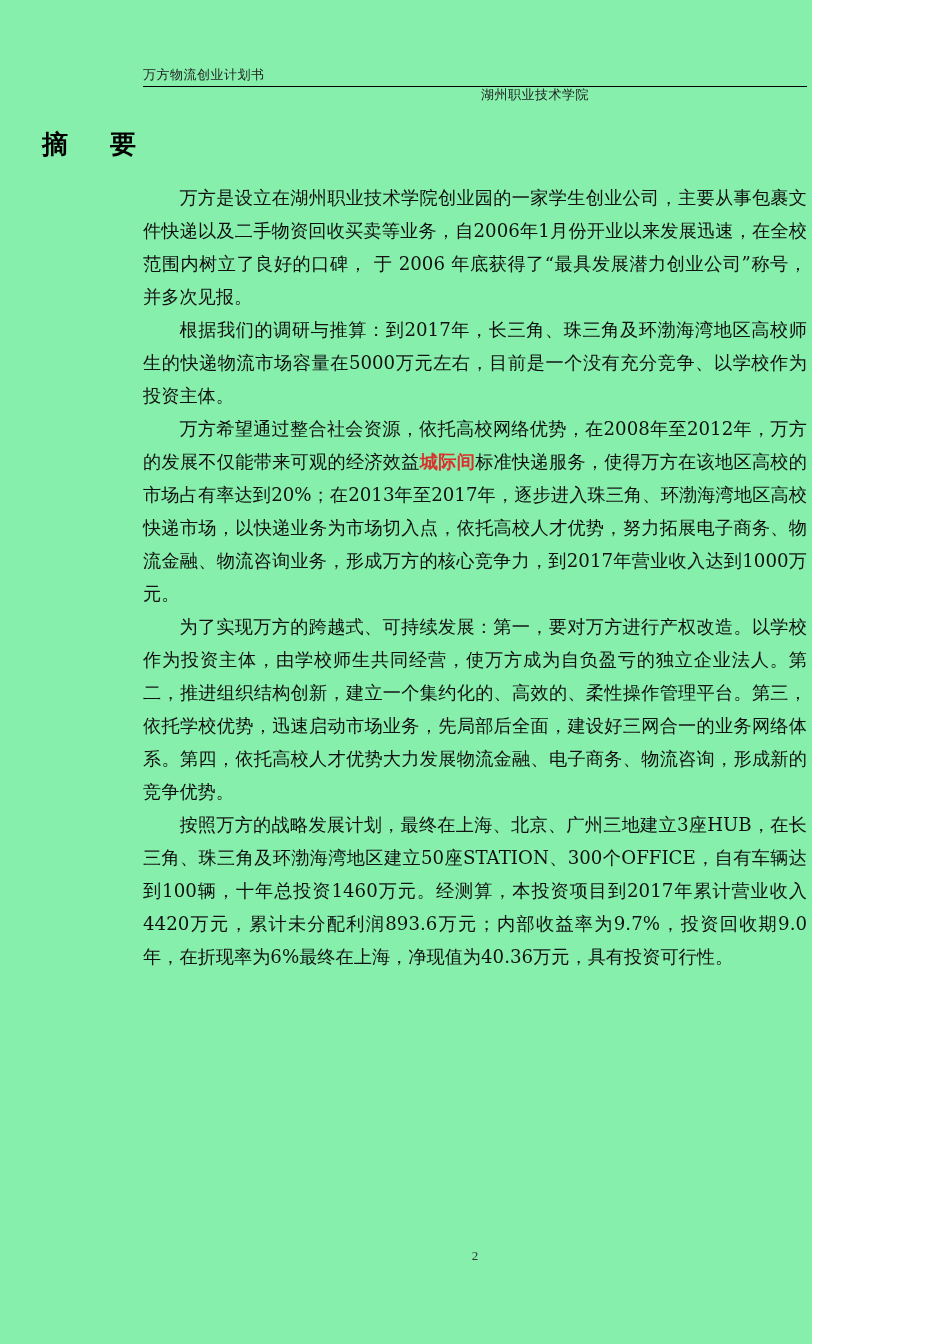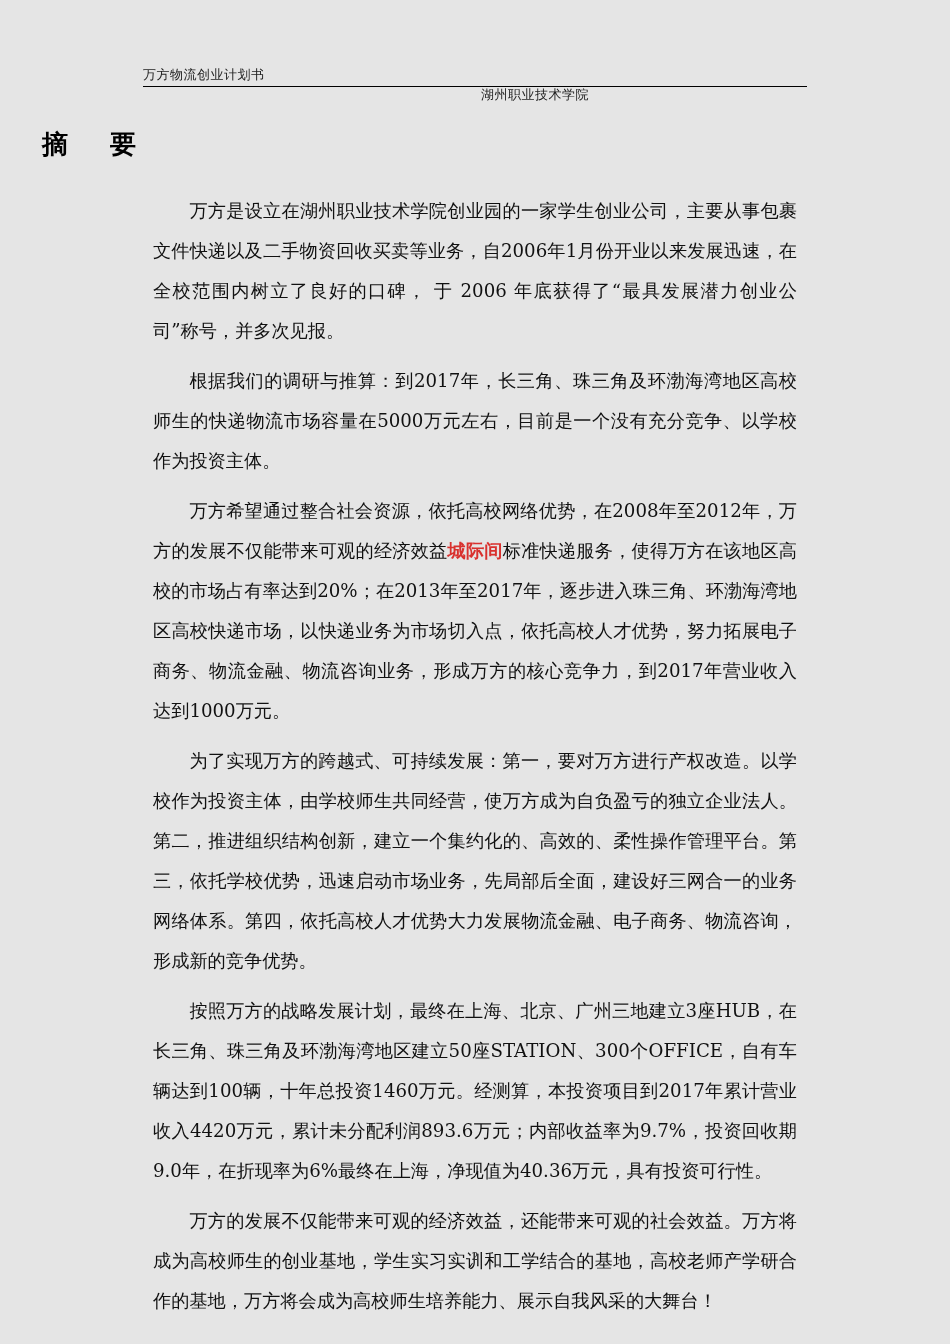--- a/index.html
+++ b/index.html
@@ -11,23 +11,23 @@
       width: 950px;
       height: 1344px;
       position: relative;
       overflow: hidden;
       font-family: "DejaVu Serif", "Liberation Serif", serif;
       color: #111111;
     }
     .page {
       position: absolute;
       left: 0; top: 0;
-      width: 950px;
+      width: 812px;
       height: 1344px;
-      background: #e5e5e5;
+      background: #86efac;
     }
     .header {
       position: absolute;
       left: 143px;
       top: 66px;
       width: 664px;
       height: 20px;
       border-bottom: 1.5px solid #000000;
       font-size: 13px;
       color: #222;
@@ -58,23 +58,23 @@
       text-indent: 42px;
       color: #000;
     }
     .body-text {
       position: absolute;
       left: 143px;
       top: 181px;
       width: 664px;
     }
     .para {
-      margin: 10px;
+      margin: 0;
       font-size: 18.2px;
-      line-height: 40px;
+      line-height: 33px;
       text-indent: 2em;
       text-align: justify;
       text-justify: inter-character;
       color: #111;
     }
     .hl-red {
       color: #d9312e;
       font-weight: bold;
     }
     .page-number {
@@ -99,18 +99,17 @@
   </div>
 
   <div class="title">摘要</div>
 
   <div class="body-text">
     <p class="para">万方是设立在湖州职业技术学院创业园的一家学生创业公司，主要从事包裹文件快递以及二手物资回收买卖等业务，自2006年1月份开业以来发展迅速，在全校范围内树立了良好的口碑， 于 2006 年底获得了“最具发展潜力创业公司”称号，并多次见报。</p>
     <p class="para">根据我们的调研与推算：到2017年，长三角、珠三角及环渤海湾地区高校师生的快递物流市场容量在5000万元左右，目前是一个没有充分竞争、以学校作为投资主体。</p>
     <p class="para"><span>万方希望通过整合社会资源，依托高校网络优势，在2008年至2012年，万方的发展不仅能带来可观的经济效益</span><span class="hl-red">城际间</span><span>标准快递服务，使得万方在该地区高校的市场占有率达到20%；在2013年至2017年，逐步进入珠三角、环渤海湾地区高校快递市场，以快递业务为市场切入点，依托高校人才优势，努力拓展电子商务、物流金融、物流咨询业务，形成万方的核心竞争力，到2017年营业收入达到1000万元。</span></p>
     <p class="para">为了实现万方的跨越式、可持续发展：第一，要对万方进行产权改造。以学校作为投资主体，由学校师生共同经营，使万方成为自负盈亏的独立企业法人。第二，推进组织结构创新，建立一个集约化的、高效的、柔性操作管理平台。第三，依托学校优势，迅速启动市场业务，先局部后全面，建设好三网合一的业务网络体系。第四，依托高校人才优势大力发展物流金融、电子商务、物流咨询，形成新的竞争优势。</p>
     <p class="para">按照万方的战略发展计划，最终在上海、北京、广州三地建立3座HUB，在长三角、珠三角及环渤海湾地区建立50座STATION、300个OFFICE，自有车辆达到100辆，十年总投资1460万元。经测算，本投资项目到2017年累计营业收入4420万元，累计未分配利润893.6万元；内部收益率为9.7%，投资回收期9.0年，在折现率为6%最终在上海，净现值为40.36万元，具有投资可行性。</p>
-    <p class="para">万方的发展不仅能带来可观的经济效益，还能带来可观的社会效益。万方将成为高校师生的创业基地，学生实习实训和工学结合的基地，高校老师产学研合作的基地，万方将会成为高校师生培养能力、展示自我风采的大舞台！</p>
   </div>
 
   <div class="page-number">2</div>
 
 </div>
 
 </body></html>

